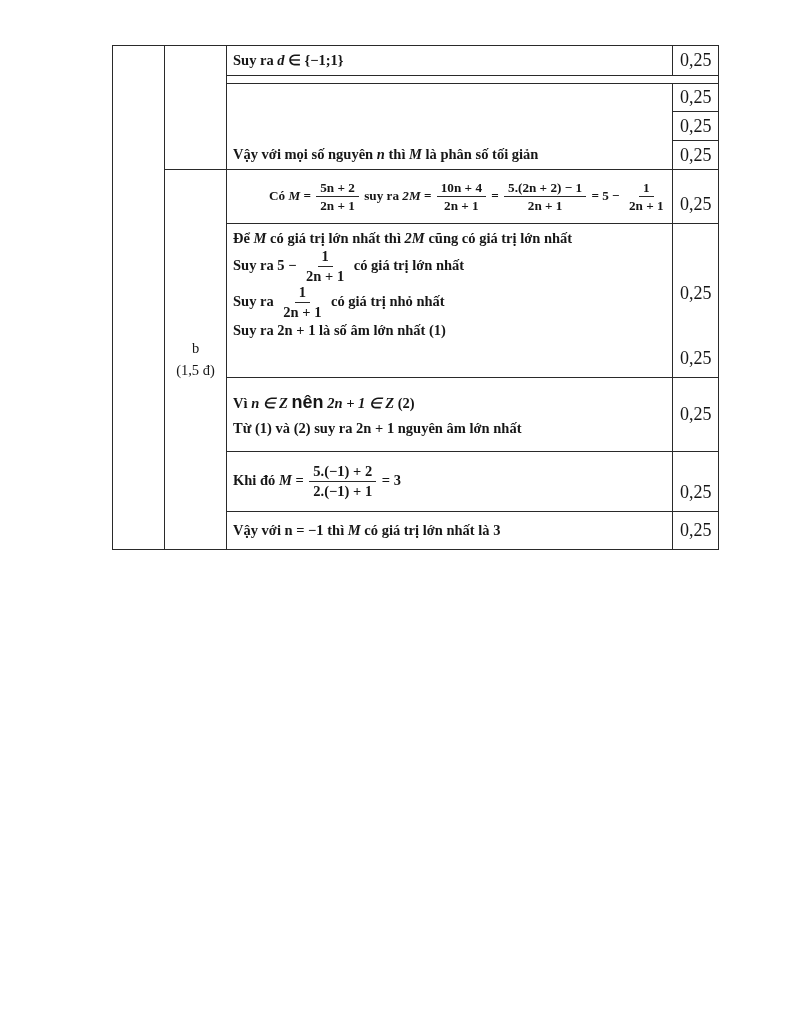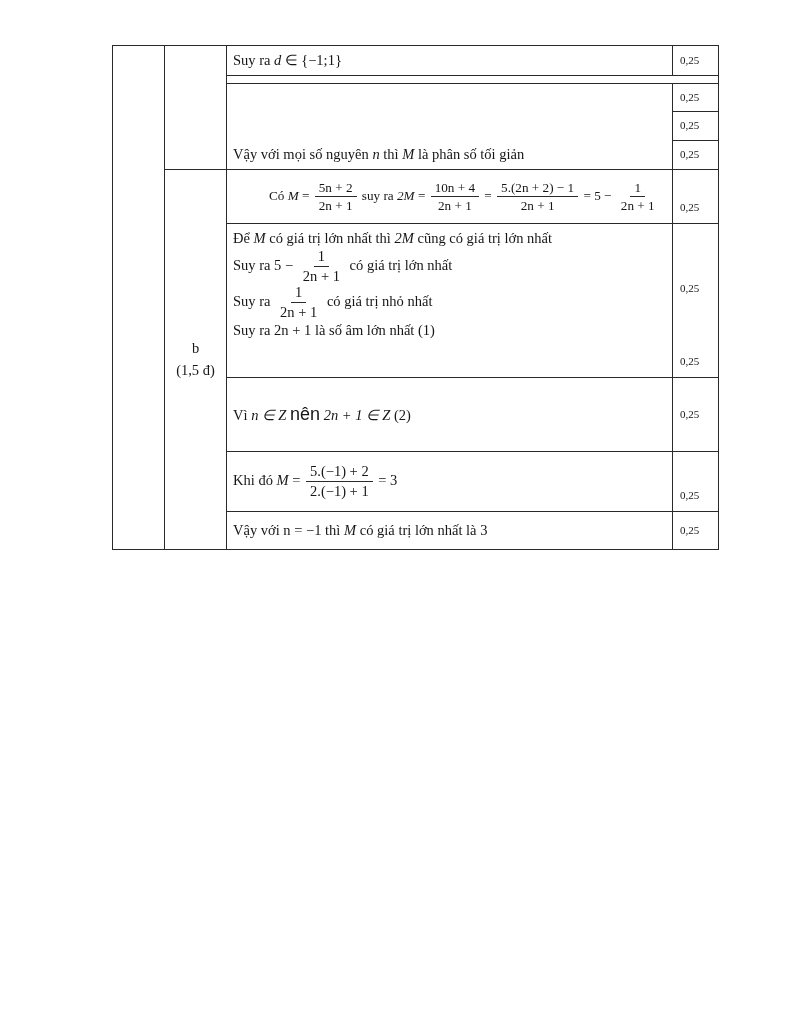--- a/index.html
+++ b/index.html
@@ -19,35 +19,35 @@
   .cell{box-sizing:border-box;position:relative;}
   .br{border-right:1px solid var(--bc);}
   .bb{border-bottom:1px solid var(--bc);}
   .bl{border-left:1px solid var(--bc);}
 
   .cc{
     display:flex;flex-direction:column;justify-content:center;
     padding:2px 6px;font-size:14.5px;line-height:1.32;
   }
   .cc.multi{justify-content:flex-start;padding:5px 6px;}
-  .line{display:block;white-space:nowrap;}
+  .line{display:block;white-space:nowrap;font-weight:bold;}
   .line-sm{font-size:13.2px;margin-left:36px;}
   .v{font-style:italic;}
   .sans{font-family:"Liberation Sans", sans-serif;font-size:18px;}
 
   .frac{
     display:inline-flex;flex-direction:column;align-items:center;
     vertical-align:middle;margin:0 2px;line-height:1.15;text-align:center;
   }
   .frac .num{padding:0 4px 1px;border-bottom:1px solid var(--bc);}
   .frac .den{padding:1px 4px 0;}
 
   .pc{
     display:flex;align-items:center;
-    padding-left:7px;font-size:11px;line-height:1.25;
+    padding-left:7px;font-size:18px;line-height:1.25;
   }
   .pc.bottom{align-items:flex-end;padding-bottom:8px;}
   .pc.dual{
     flex-direction:column;align-items:flex-start;justify-content:space-between;
     padding:58px 0 8px 7px;
   }
   .part-cell{
     display:flex;flex-direction:column;justify-content:center;align-items:center;
     font-size:14.5px;line-height:1.45;
   }
@@ -169,20 +169,25 @@
   </div>
 
   <div class="cell cc bb" style="grid-area:8/3/9/4">
     <div class="line">
       <span>Vì</span>
       <span class="v">n ∈ Z</span>
       <span class="sans">nên</span>
       <span class="v">2n + 1 ∈ Z</span>
       <span>(2)</span>
     </div>
+    <div class="line" style="margin-top:4px">
+      <span>Từ (1) và (2) suy ra</span>
+      <span>2n + 1</span>
+      <span>nguyên âm lớn nhất</span>
+    </div>
   </div>
   <div class="cell pc bl bb" style="grid-area:8/4/9/5">
     <span>0,25</span>
   </div>
 
   <div class="cell cc bb" style="grid-area:9/3/10/4">
     <div class="line">
       <span>Khi đó</span>
       <span class="v">M</span>
       <span>=</span>

